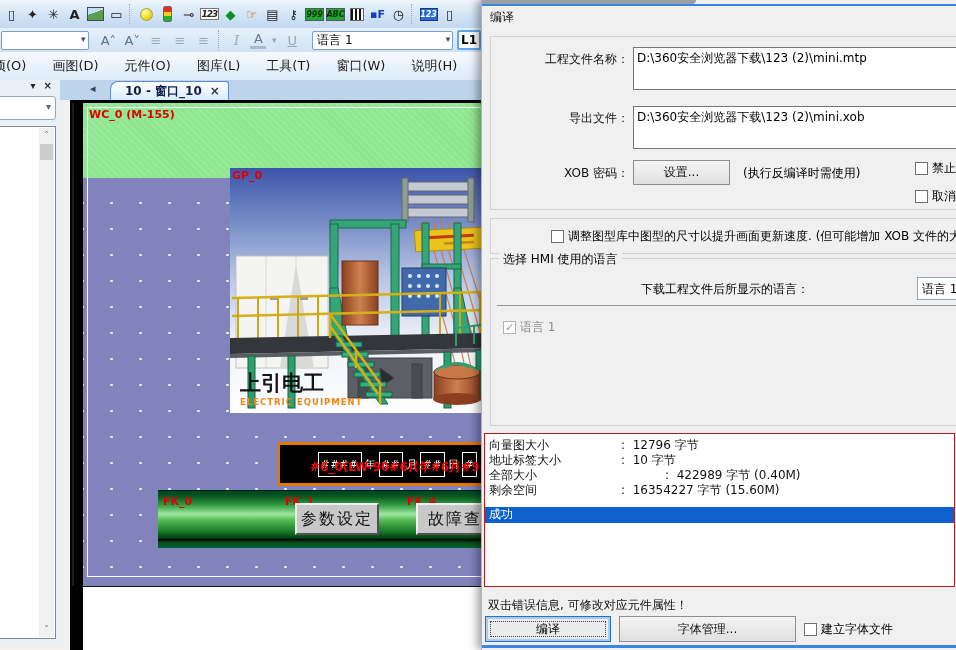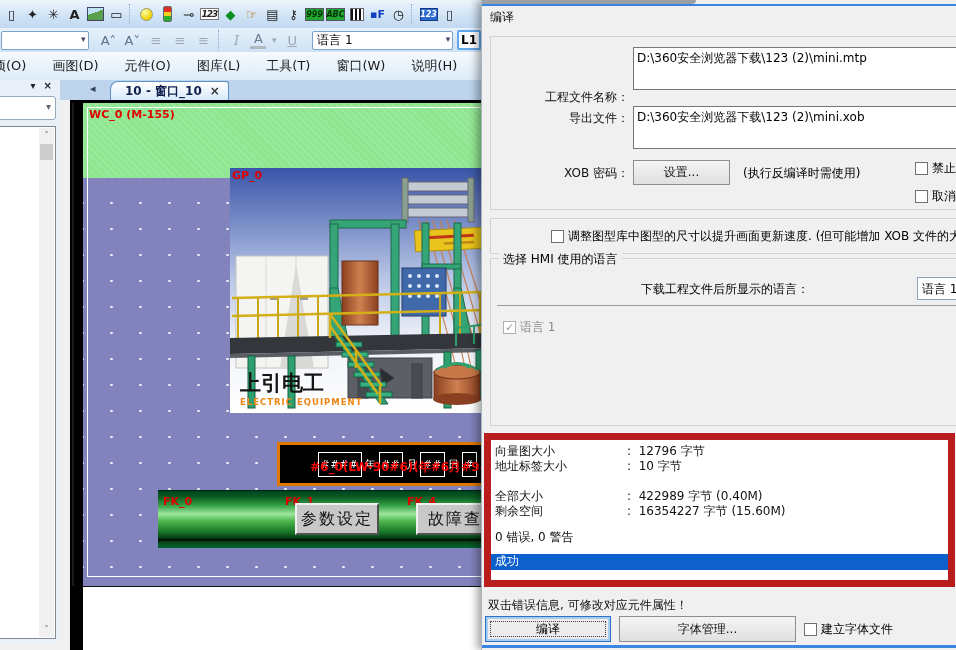--- a/index.html
+++ b/index.html
@@ -135,25 +135,25 @@
   .cbrow { position:absolute; display:flex; align-items:center; gap:4px; font-size:12px; white-space:nowrap; }
   .cb { width:13px; height:13px; background:#fff; border:1px solid #707070; flex:0 0 auto;
     font-size:11px; line-height:11px; text-align:center; color:#707070; }
   .cb.disabled { border-color:#b0b0b0; color:#9a9a9a; }
   .dim { color:#8a8a8a; }
   .sepline { position:absolute; left:6px; top:46px; width:470px; border-top:1px solid #9a9a9a; }
   .dcombo { position:absolute; background:#fff; border:1px solid #8ea4b8; height:23px;
     font-size:12px; padding:3px 4px; white-space:nowrap; }
 
   .statbox { position:absolute; left:2px; top:433px; width:471px; height:154px; background:#fff;
-    border:7px solid #b91c1c; padding:4px 0 0 4px; font-size:12px; color:#111; overflow:hidden; }
+    border:1px solid #b91c1c; padding:4px 0 0 4px; font-size:12px; color:#111; overflow:hidden; }
   .stat-row { display:flex; height:15px; line-height:15px; }
   .sk { width:132px; }
   .sv { white-space:pre; }
-  .gaptop { margin-top:15px; }
+  .gaptop { margin-top:0;gap:44px; }
   .errline { margin-top:11px; height:15px; line-height:15px; }
   .result-row { margin:9px 0 0 -4px; width:calc(100% + 8px); height:16px; line-height:15px;
     background:#0e61cd; color:#fff; padding-left:4px; }
 
   .hintline { position:absolute; left:6px; top:597px; font-size:12px; color:#111; }
   .compile-btn { position:absolute; left:3px; top:616px; width:126px; height:26px;
     border:1px solid #2a72c8; box-shadow: inset 0 0 0 2px #a8cdf0; background:#ececec;
     display:flex; align-items:center; justify-content:center; font-size:12px; }
   .compile-btn .dots { position:absolute; inset:4px; border:1px dotted #444; }
   .fontmgr-btn { position:absolute; left:137px; top:616px; width:177px; height:26px; }
@@ -441,21 +441,21 @@
 
     <div class="page-below"></div>
   </div>
 
   <div class="abs dialog">
     <div class="dlg-topgray"></div>
     <div class="dlg-topline"></div>
     <div class="dlg-title">编译</div>
 
     <div class="grp grp1">
-      <span class="flabel" style="top:14px;margin-top:38px;">工程文件名称：</span>
+      <span class="flabel" style="top:14px;">工程文件名称：</span>
       <div class="ffield" style="top:10px;">D:\360安全浏览器下载\123 (2)\mini.mtp</div>
       <span class="flabel" style="top:73px;">导出文件：</span>
       <div class="ffield" style="top:69px;">D:\360安全浏览器下载\123 (2)\mini.xob</div>
       <span class="flabel" style="top:128px;">XOB 密码：</span>
       <div class="btn abs" style="left:142px;top:123px;width:97px;height:25px;">设置...</div>
       <span class="abs" style="left:252px;top:128px;font-size:12px;">(执行反编译时需使用)</span>
       <div class="cbrow" style="left:424px;top:123px;">
         <span class="cb"></span>
         <span>禁止反</span>
       </div>
@@ -493,21 +493,20 @@
           <span class="sv">:  10 字节</span>
       </div>
       <div class="stat-row gaptop">
         <span class="sk">全部大小</span>
           <span class="sv">:  422989 字节 (0.40M)</span>
       </div>
       <div class="stat-row">
         <span class="sk">剩余空间</span>
           <span class="sv">:  16354227 字节 (15.60M)</span>
       </div>
-      <div class="errline">0 错误, 0 警告</div>
       <div class="result-row">成功</div>
     </div>
 
     <div class="hintline">双击错误信息, 可修改对应元件属性！</div>
 
     <div class="compile-btn">
       <span class="dots"></span>
       <span>编译</span>
     </div>
     <div class="btn fontmgr-btn">字体管理...</div>

